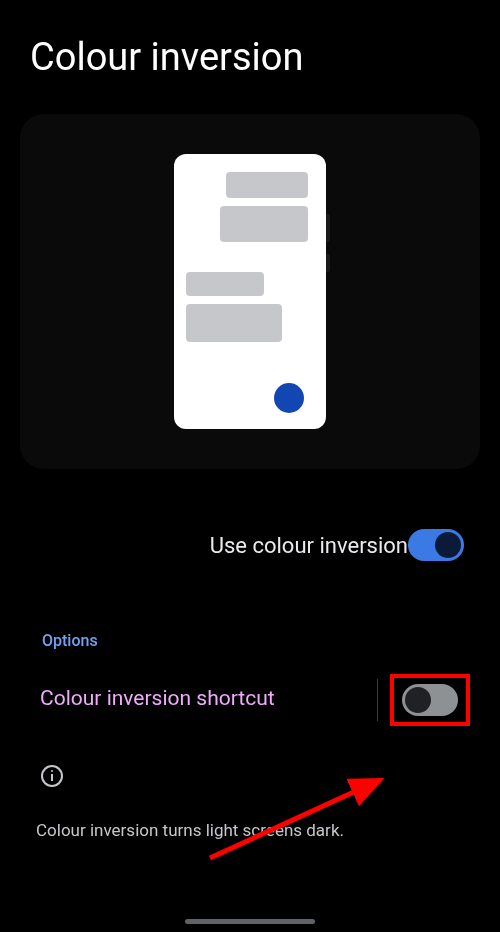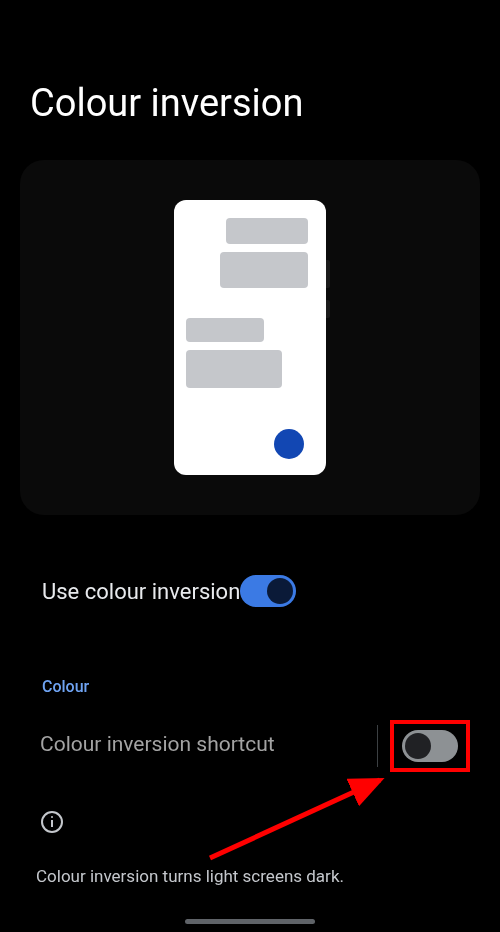--- a/index.html
+++ b/index.html
@@ -10,21 +10,20 @@
       font-family: -apple-system, BlinkMacSystemFont, 'Segoe UI', Roboto, sans-serif;
       color: #e8eaed;
       overflow: hidden;
       position: relative;
     }
     .page-title {
       font-size: 38px;
       font-weight: 400;
       color: #ffffff;
       padding: 35px 30px 25px 30px;
-      margin-top: 46px;
     }
     .preview-card {
       background-color: #0a0a0a;
       border-radius: 24px;
       margin: 10px 20px 0 20px;
       height: 355px;
       display: flex;
       align-items: center;
       justify-content: center;
       position: relative;
@@ -68,21 +67,21 @@
       bottom: 16px;
       right: 22px;
       width: 30px;
       height: 30px;
       background: #1247b3;
       border-radius: 50%;
     }
     .setting-row {
       display: flex;
       align-items: center;
-      justify-content: flex-start;
+      justify-content: flex-end;
       padding: 20px 36px 20px 42px;
       margin-top: 40px;
     }
     .setting-label {
       font-size: 22px;
       color: #e8eaed;
     }
     .toggle {
       width: 56px;
       height: 32px;
@@ -123,21 +122,21 @@
     .shortcut-row {
       display: flex;
       align-items: center;
       justify-content: space-between;
       padding: 14px 30px 14px 40px;
       position: relative;
     }
     .shortcut-text { flex: 1; }
     .shortcut-title {
       font-size: 21px;
-      color: #a3a3a3;
+      color: #f0abfc;
       margin-bottom: 4px;
     }
     .shortcut-sub {
       font-size: 17px;
       color: #9aa0a6;
     }
     .vdivider {
       width: 1px;
       height: 42px;
       background: #3c4043;
@@ -195,21 +194,21 @@
   </div>
 </div>
 
 <div class="setting-row">
   <div class="setting-label">Use colour inversion</div>
   <div class="toggle toggle-on">
     <div class="thumb"></div>
   </div>
 </div>
 
-<div class="section-header">Colour</div>
+<div class="section-header">Options</div>
 
 <div class="shortcut-row">
   <div class="shortcut-text">
     <div class="shortcut-title">Colour inversion shortcut</div>
   </div>
   <div class="vdivider"></div>
   <div class="highlight-box">
     <div class="toggle toggle-off">
       <div class="thumb"></div>
     </div>

